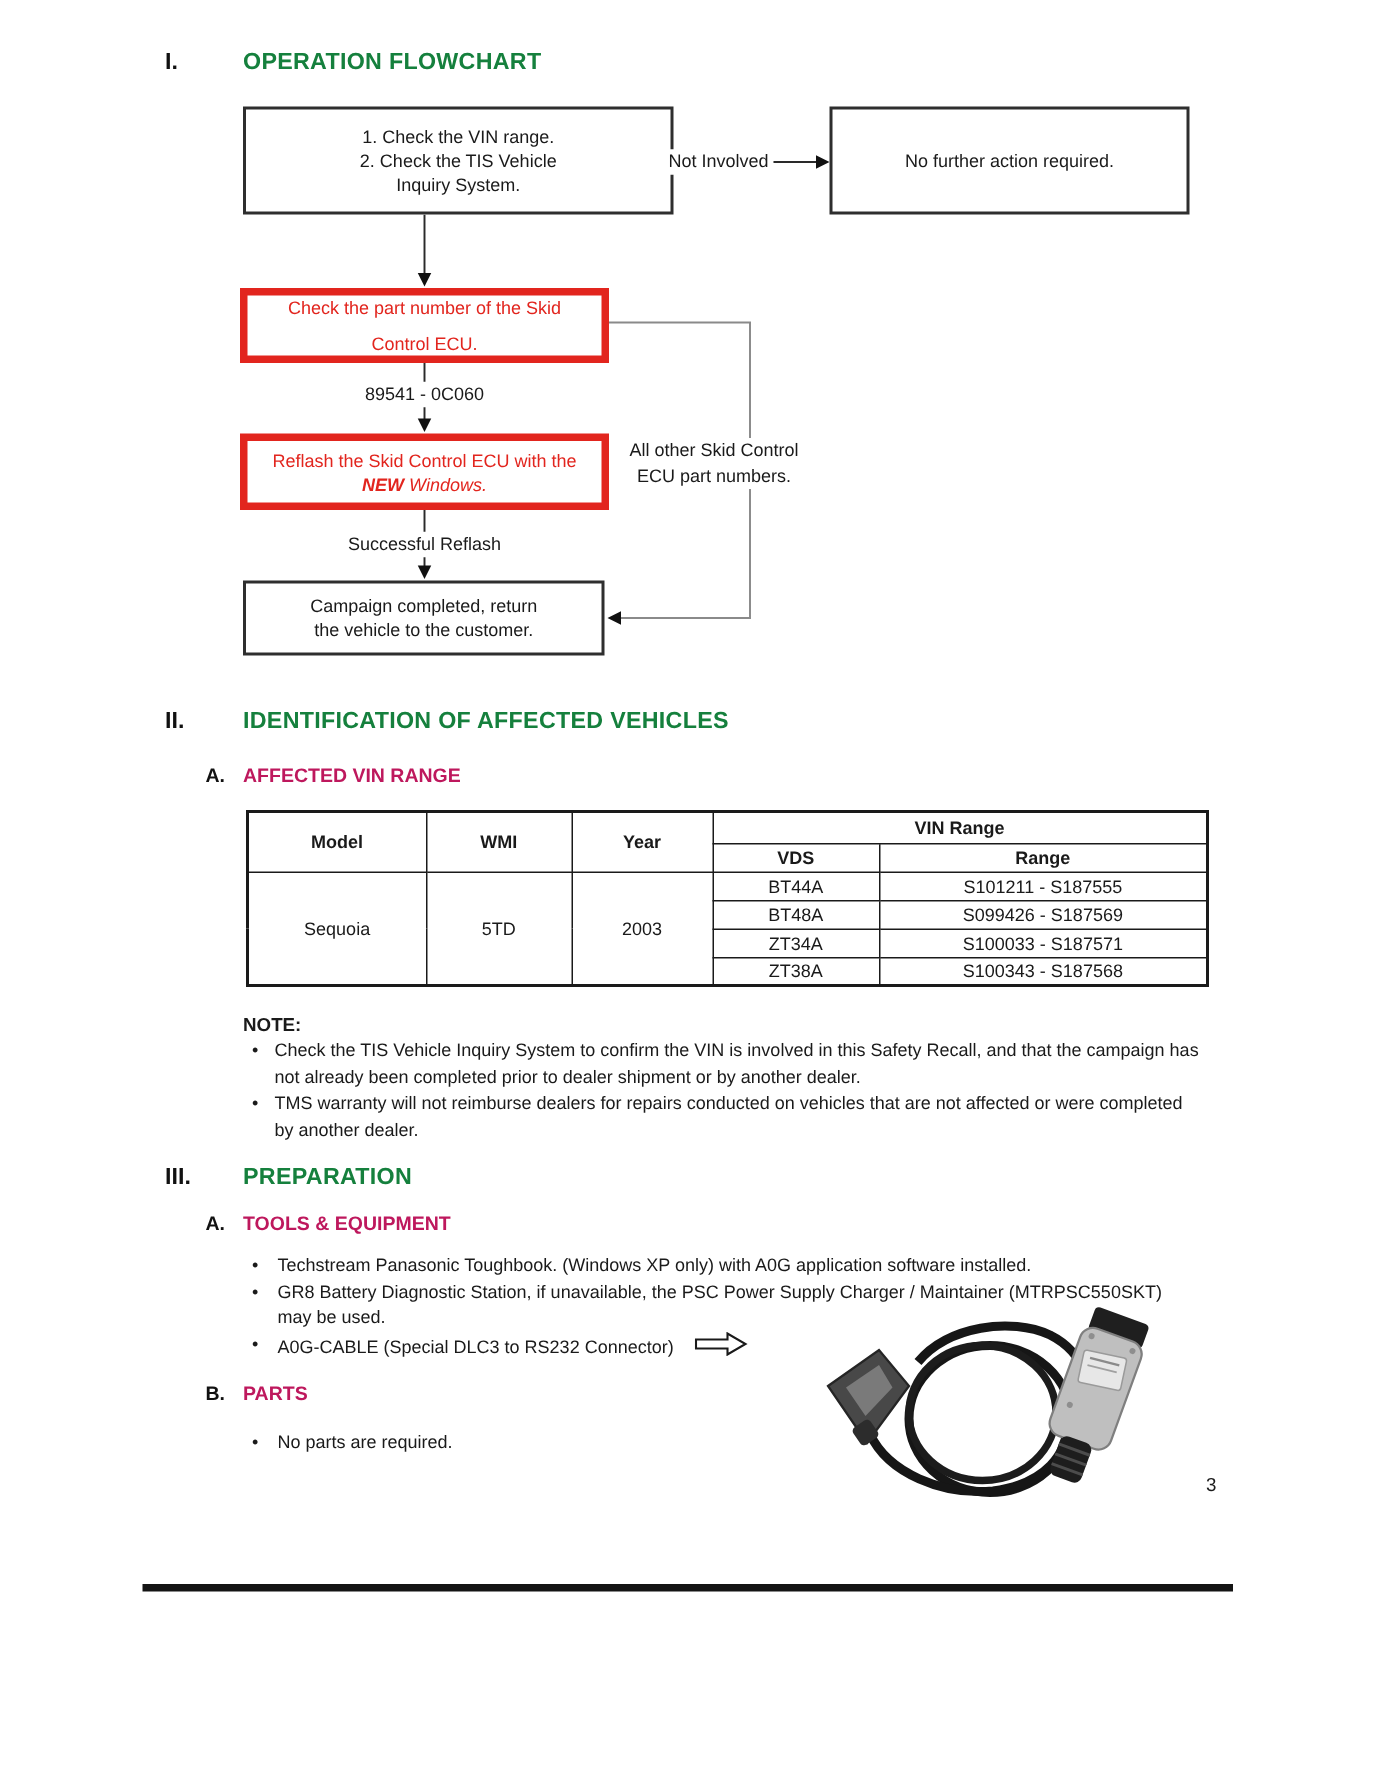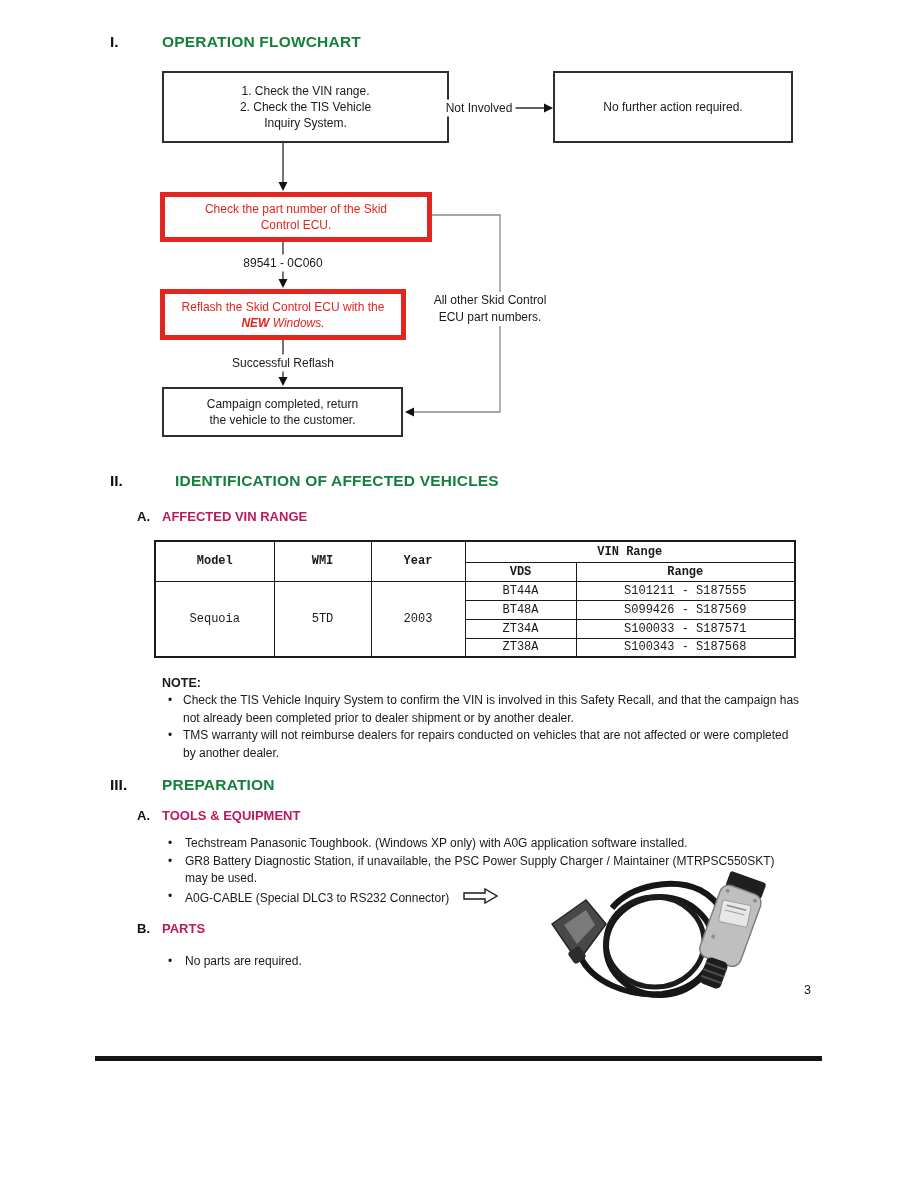--- a/index.html
+++ b/index.html
@@ -24,21 +24,21 @@
   .fbox .u { text-decoration:underline; }
   .flabel {
     position:absolute; z-index:3; background:#fff; padding:0 3px;
     font-size:12px; color:#1a1a1a; transform:translate(-50%,-50%);
     white-space:nowrap; text-align:center; line-height:17px;
   }
   .new-w { font-weight:bold; font-style:italic; }
   .soft-w { font-style:italic; }
 
   
-  table.vin { position:absolute; left:154px; top:540px; border-collapse:collapse; table-layout:fixed;font-family:Liberation Mono, monospace; }
+  table.vin { position:absolute; left:164px; top:540px; border-collapse:collapse; table-layout:fixed; }
   table.vin th, table.vin td {
     border:1px solid #1a1a1a; font-size:12px; text-align:center; vertical-align:middle; padding:0 2px;
   }
   table.vin { border:2px solid #1a1a1a; }
   table.vin th { font-weight:bold; }
 
   
   .note-block { position:absolute; left:162px; top:675px; width:642px; }
   .note-title { font-size:12.5px; font-weight:bold; line-height:17px; }
   .b-row { display:flex; font-size:12px; line-height:17.5px; }
@@ -80,46 +80,46 @@
     <div>2. Check the TIS Vehicle</div>
     <div>Inquiry System.</div>
   </div>
 
   <div class="fbox" style="left:553px; top:71px; width:240px; height:72px;">
     <div>No further action required.</div>
   </div>
 
   <div class="flabel" style="left:479px; top:108px;">Not Involved</div>
 
-  <div class="fbox red" style="left:160px; top:192px; width:272px; height:50px;">
+  <div class="fbox red" style="left:160px; top:192px; width:246px; height:50px;justify-content:space-between;">
     <div>Check the part number of the Skid</div>
     <div>Control ECU.</div>
   </div>
 
   <div class="flabel" style="left:283px; top:263px;">89541 - 0C060</div>
 
   <div class="fbox red" style="left:160px; top:289px; width:246px; height:51px;">
     <div>Reflash the Skid Control ECU with the</div>
     <div><span class="new-w">NEW</span><span class="soft-w"> Windows.</span></div>
   </div>
 
-  <div class="flabel" style="left:490px; top:309px;">
+  <div class="flabel" style="left:476px; top:309px;">
     <div>All other Skid Control</div>
     <div>ECU part numbers.</div>
   </div>
 
   <div class="flabel" style="left:283px; top:363px;">Successful Reflash</div>
 
   <div class="fbox" style="left:162px; top:387px; width:241px; height:50px;">
     <div>Campaign completed, return</div>
     <div>the vehicle to the customer.</div>
   </div>
 
   <div class="sec-num" style="left:110px; top:472px;">II.</div>
-  <div class="sec-title" style="left:162px; top:472px;margin-left:13px;">IDENTIFICATION OF AFFECTED VEHICLES</div>
+  <div class="sec-title" style="left:162px; top:472px;">IDENTIFICATION OF AFFECTED VEHICLES</div>
 
   <div class="sub-label" style="left:137px; top:509px;">A.</div>
   <div class="sub-title" style="left:162px; top:509px;">AFFECTED VIN RANGE</div>
 
   <table class="vin">
     <colgroup>
         <col style="width:119px">
         <col style="width:97px">
         <col style="width:94px">
         <col style="width:111px">

